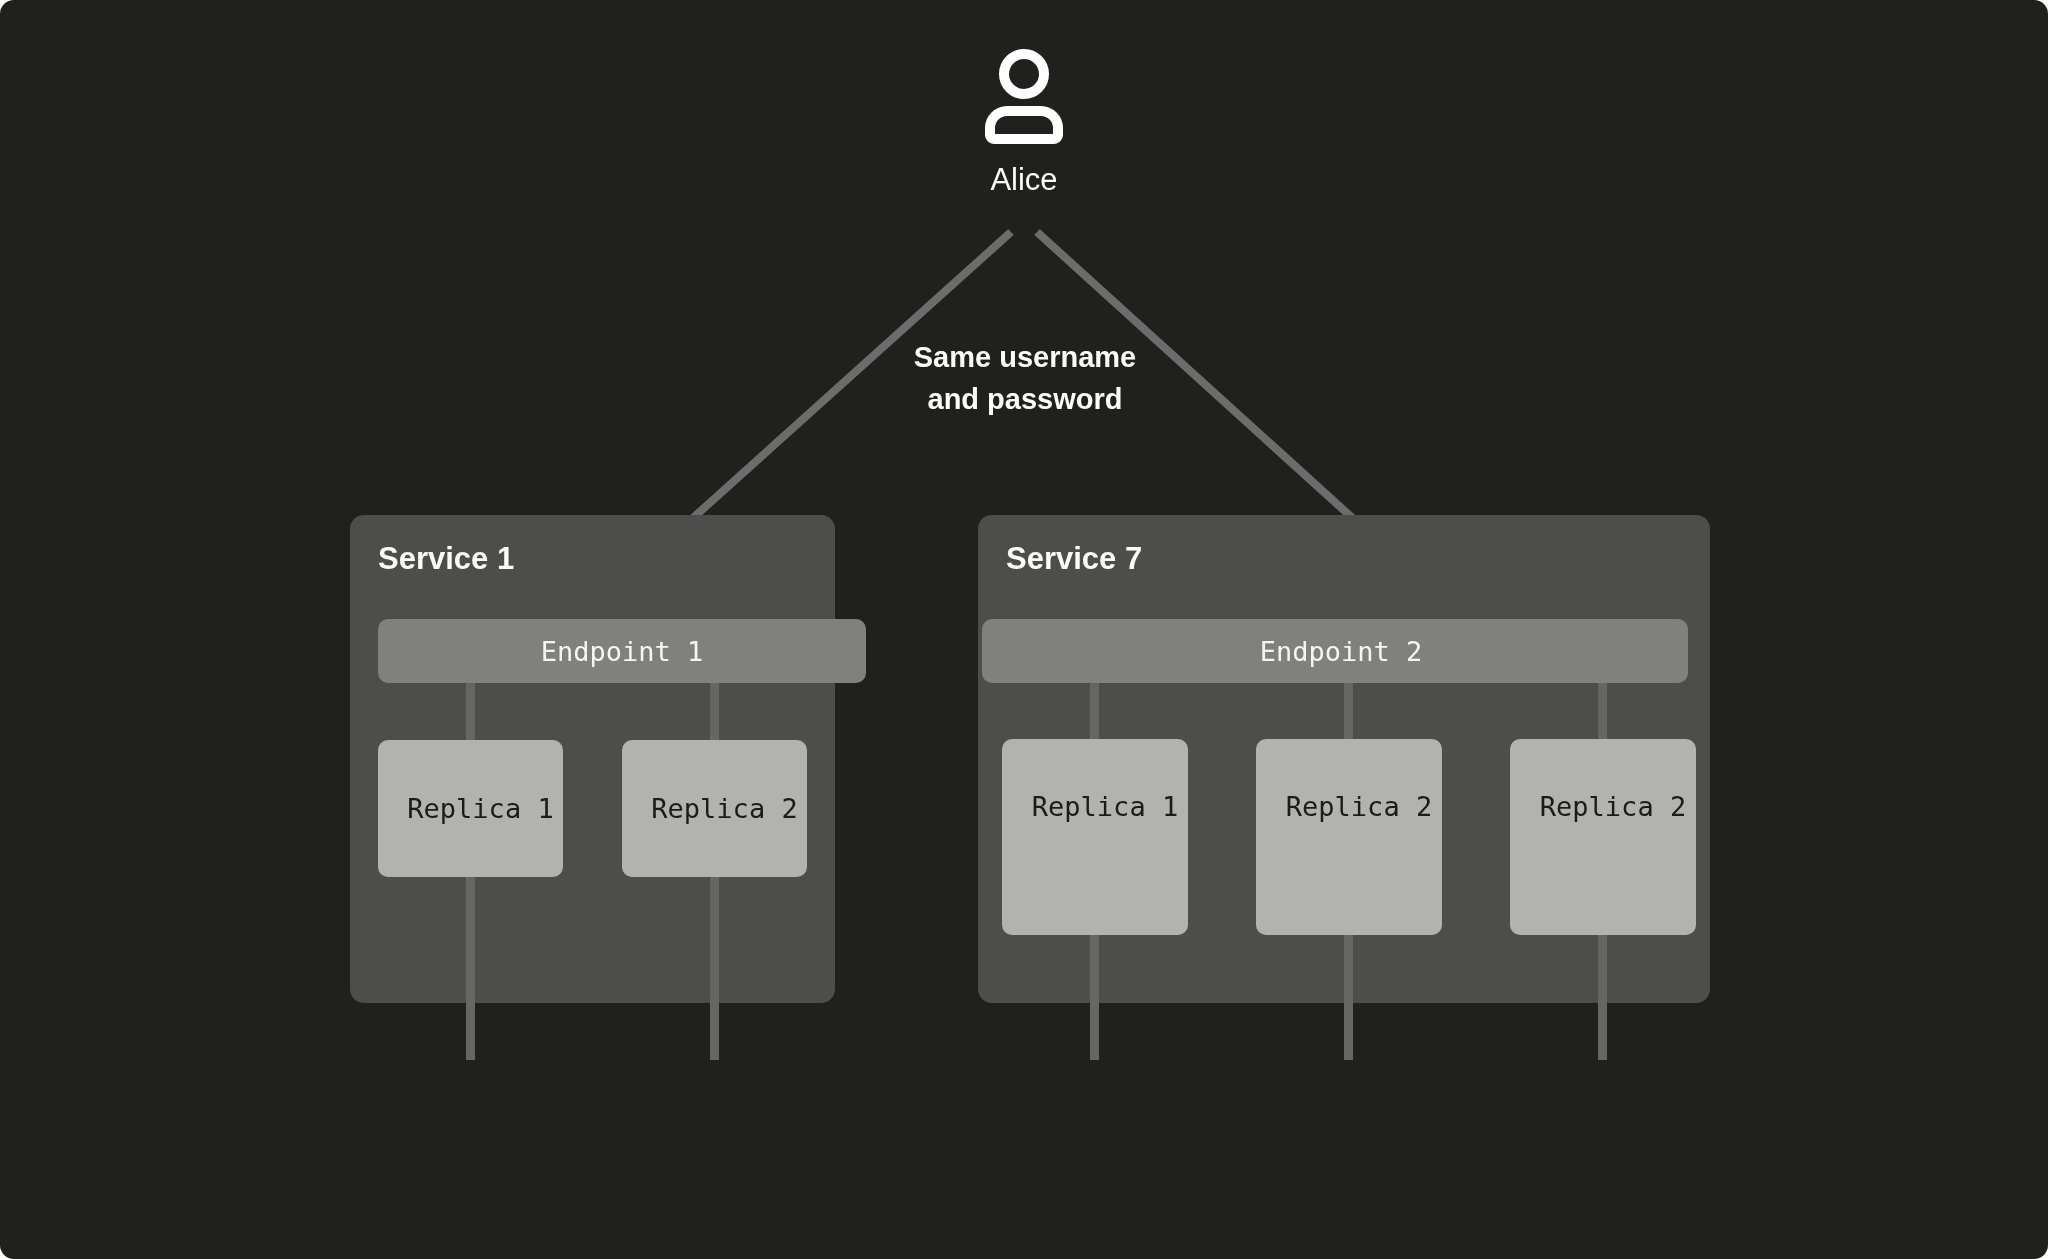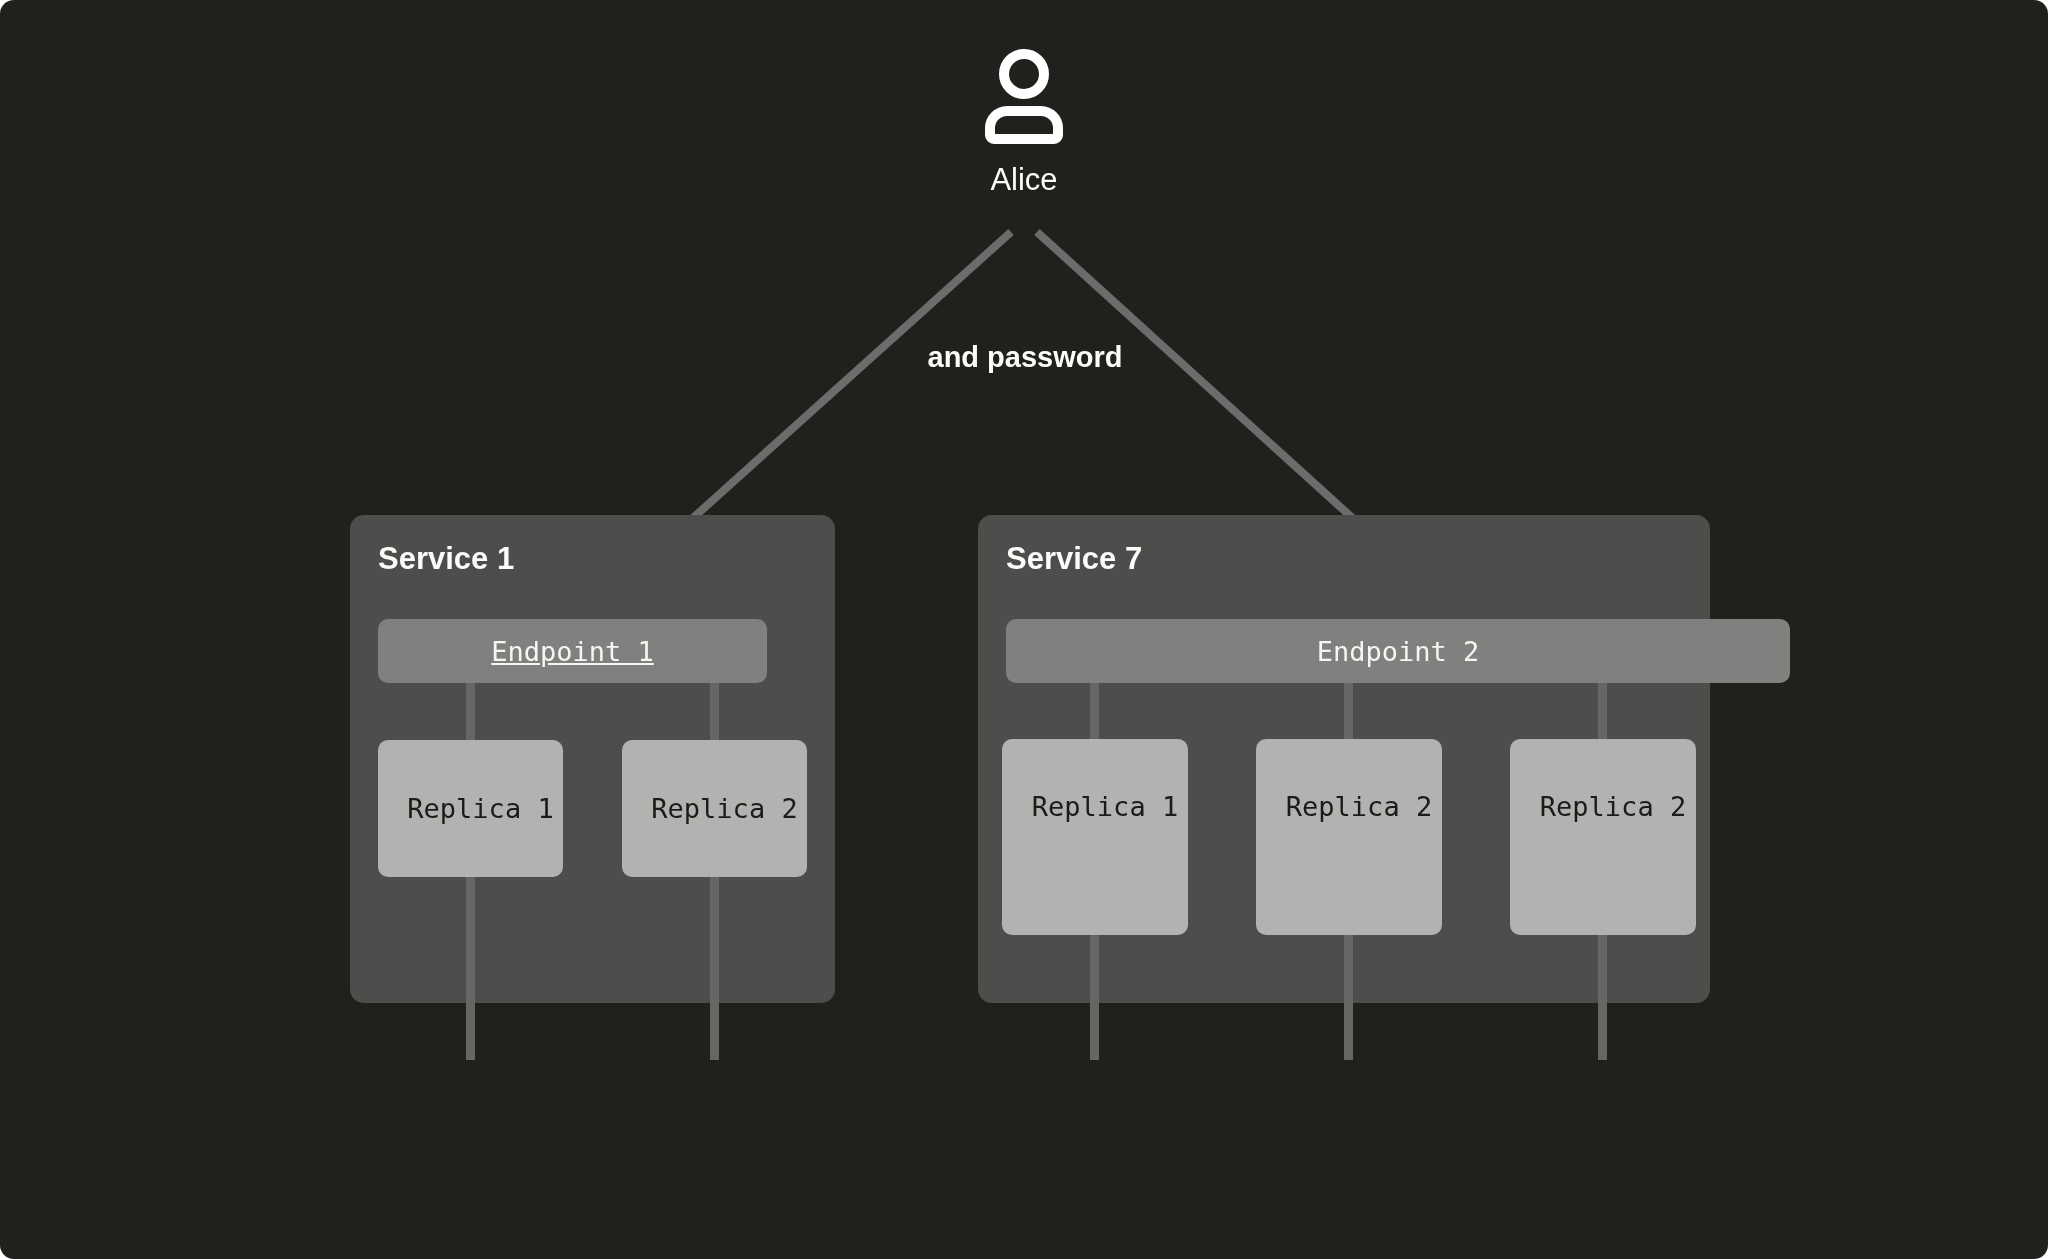--- a/index.html
+++ b/index.html
@@ -23,22 +23,22 @@
   .service-1{left:350px;width:485px;}
   .service-2{left:978px;width:732px;}
   .service-title{position:absolute;left:28px;top:26px;color:#fbfbf9;font-size:31px;font-weight:700;line-height:36px;}
 
   .vline{position:absolute;top:683px;height:377px;width:9px;background:#666664;z-index:2;}
   .vl-1{left:466px;} .vl-2{left:710px;} .vl-3{left:1090px;} .vl-4{left:1344px;} .vl-5{left:1598px;}
 
   .endpoint{position:absolute;top:619px;height:64px;background:#80807e;border-radius:10px;z-index:3;
     display:flex;align-items:center;justify-content:center;
     font-family:"DejaVu Sans Mono",monospace;font-size:27px;color:#f5f5f3;}
-  .endpoint-1{left:378px;width:389px;text-decoration:underline;}
-  .endpoint-2{left:1006px;width:784px;}
+  .endpoint-1{left:378px;width:488px;}
+  .endpoint-2{left:982px;width:694px;padding-left:12px;}
 
   .replica{position:absolute;background:#b2b2b0;border-radius:10px;z-index:3;
     display:flex;justify-content:center;box-sizing:border-box;
     font-family:"DejaVu Sans Mono",monospace;font-size:27px;color:#1b1b19;padding-left:20px;}
   .rep-s1{top:740px;width:185px;height:137px;align-items:center;}
   .rep-s1-1{left:378px;} .rep-s1-2{left:622px;}
   .rep-s2{top:739px;width:186px;height:196px;align-items:flex-start;padding-top:52px;}
   .rep-s2-1{left:1002px;} .rep-s2-2{left:1256px;} .rep-s2-3{left:1510px;}
 
   .storage{position:absolute;left:350px;top:1060px;width:1360px;height:148px;background:#e8f207;border-radius:16px;z-index:3;
@@ -60,20 +60,21 @@
       <defs>
         <marker id="ah" markerWidth="6" markerHeight="6" refX="4.6" refY="2.5" orient="auto" markerUnits="strokeWidth">
           <path class="head" d="M0 0 L5 2.5 L0 5 L1.3 2.5 Z"></path>
         </marker>
       </defs>
       <line x1="1011" y1="232" x2="604" y2="598" marker-end="url(#ah)"></line>
       <line x1="1037" y1="232" x2="1444" y2="601" marker-end="url(#ah)"></line>
     </svg>
 
     <div class="annotation">
+      <div>Same username</div>
       <div>and password</div>
     </div>
 
     <div class="service-box service-1">
       <div class="service-title">Service 1</div>
     </div>
     <div class="service-box service-2">
       <div class="service-title">Service 7</div>
     </div>
 

